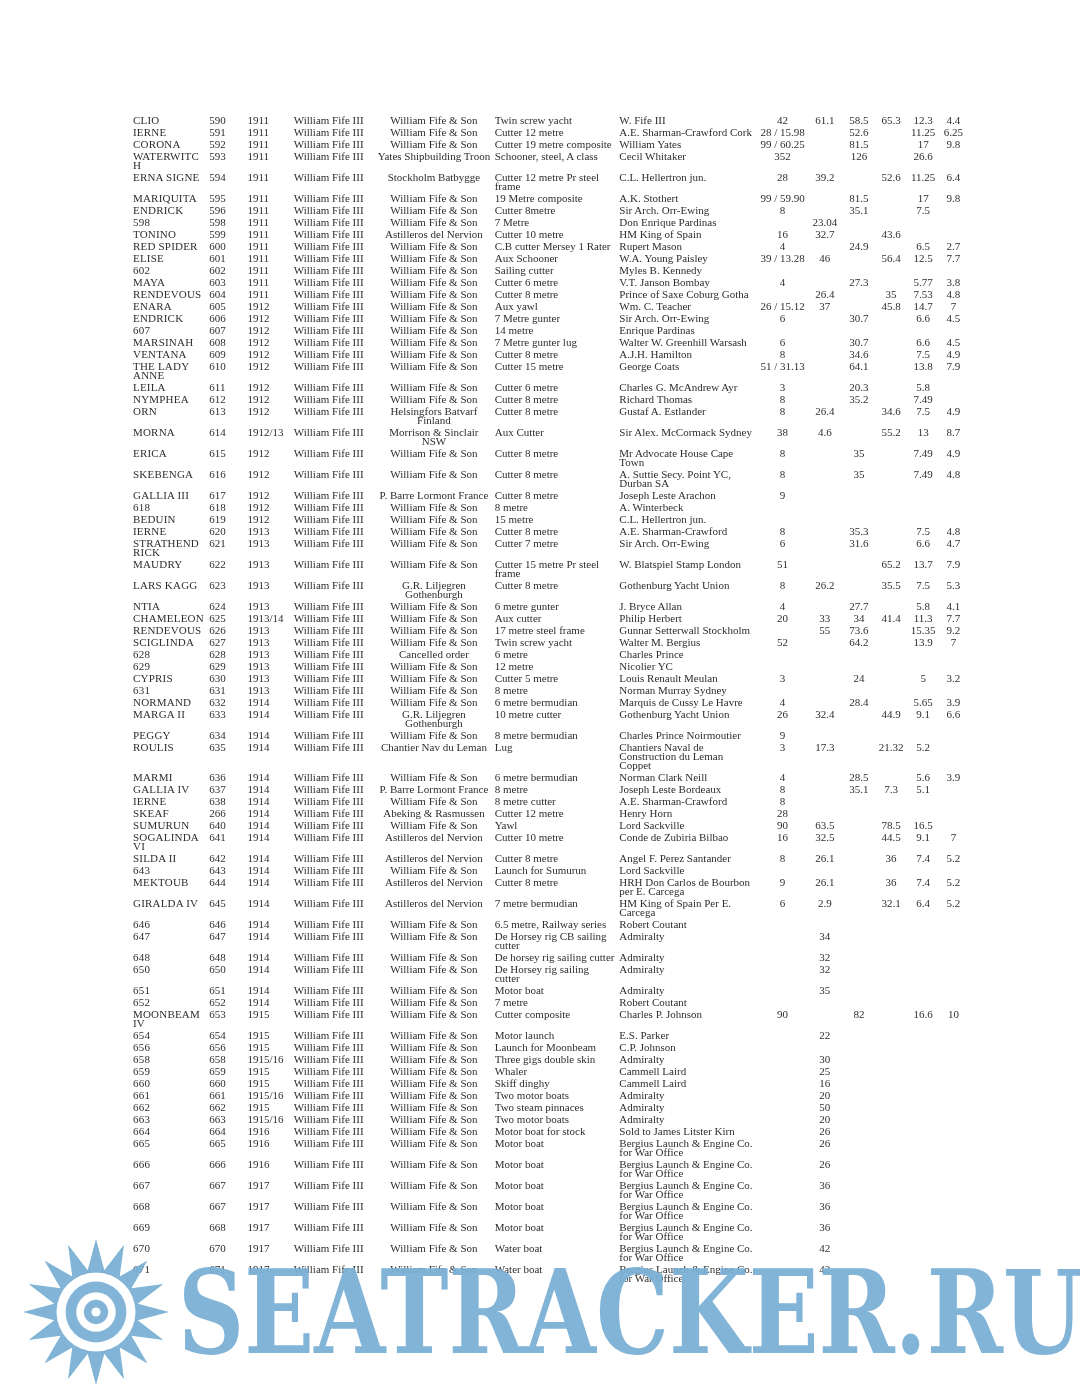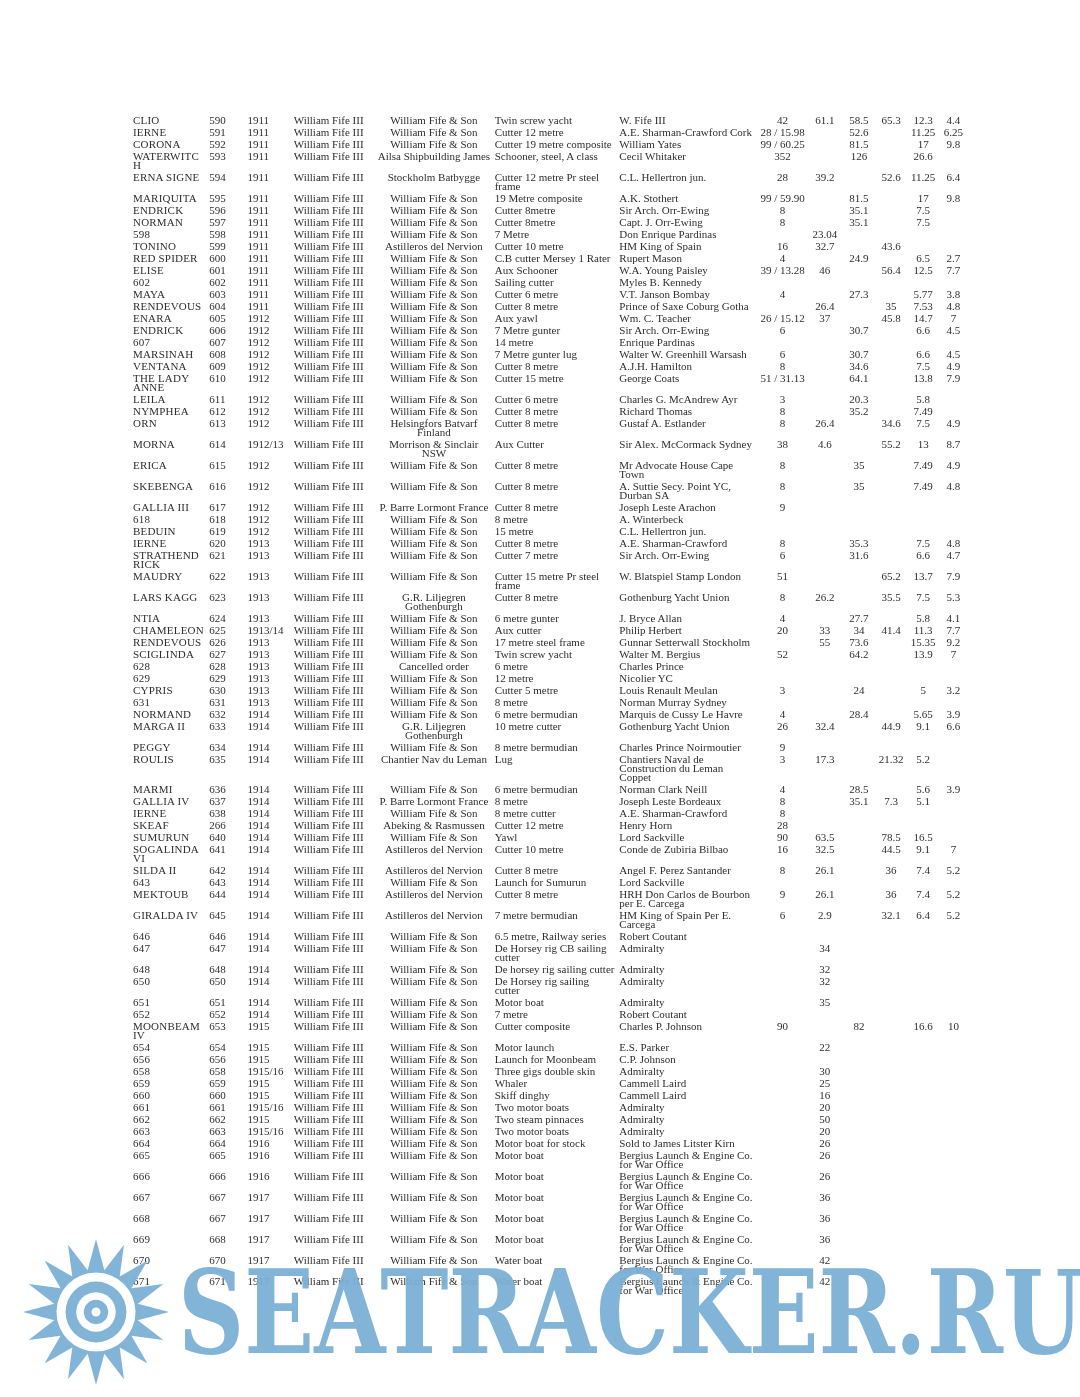--- a/index.html
+++ b/index.html
@@ -109,21 +109,21 @@
           <td class="c9">81.5</td>
           <td class="c10"></td>
           <td class="c11">17</td>
           <td class="c12">9.8</td>
         </tr>
         <tr>
           <td class="c0">WATERWITCH</td>
           <td class="c1">593</td>
           <td class="c2">1911</td>
           <td class="c3">William Fife III</td>
-          <td class="c4">Ailsa Shipbuilding James</td>
+          <td class="c4">Yates Shipbuilding Troon</td>
           <td class="c5">Schooner, steel, A class</td>
           <td class="c6">Cecil Whitaker</td>
           <td class="c7">352</td>
           <td class="c8"></td>
           <td class="c9">126</td>
           <td class="c10"></td>
           <td class="c11">26.6</td>
           <td class="c12"></td>
         </tr>
         <tr>
@@ -157,35 +157,20 @@
           <td class="c12">9.8</td>
         </tr>
         <tr>
           <td class="c0">ENDRICK</td>
           <td class="c1">596</td>
           <td class="c2">1911</td>
           <td class="c3">William Fife III</td>
           <td class="c4">William Fife &amp; Son</td>
           <td class="c5">Cutter 8metre</td>
           <td class="c6">Sir Arch. Orr-Ewing</td>
-          <td class="c7">8</td>
-          <td class="c8"></td>
-          <td class="c9">35.1</td>
-          <td class="c10"></td>
-          <td class="c11">7.5</td>
-          <td class="c12"></td>
-        </tr>
-        <tr>
-          <td class="c0">NORMAN</td>
-          <td class="c1">597</td>
-          <td class="c2">1911</td>
-          <td class="c3">William Fife III</td>
-          <td class="c4">William Fife &amp; Son</td>
-          <td class="c5">Cutter 8metre</td>
-          <td class="c6">Capt. J. Orr-Ewing</td>
           <td class="c7">8</td>
           <td class="c8"></td>
           <td class="c9">35.1</td>
           <td class="c10"></td>
           <td class="c11">7.5</td>
           <td class="c12"></td>
         </tr>
         <tr>
           <td class="c0">598</td>
           <td class="c1">598</td>

